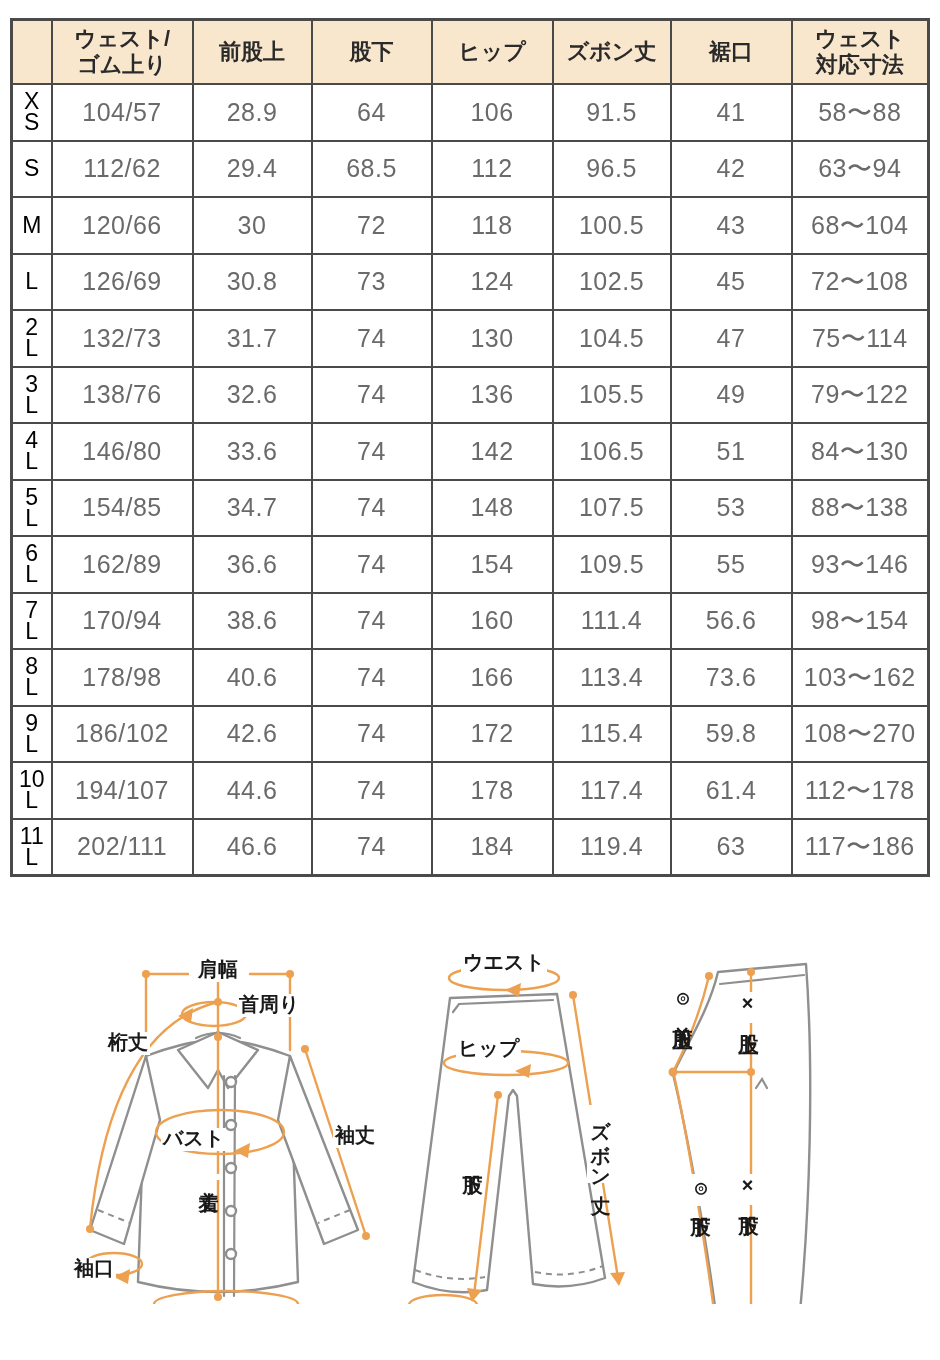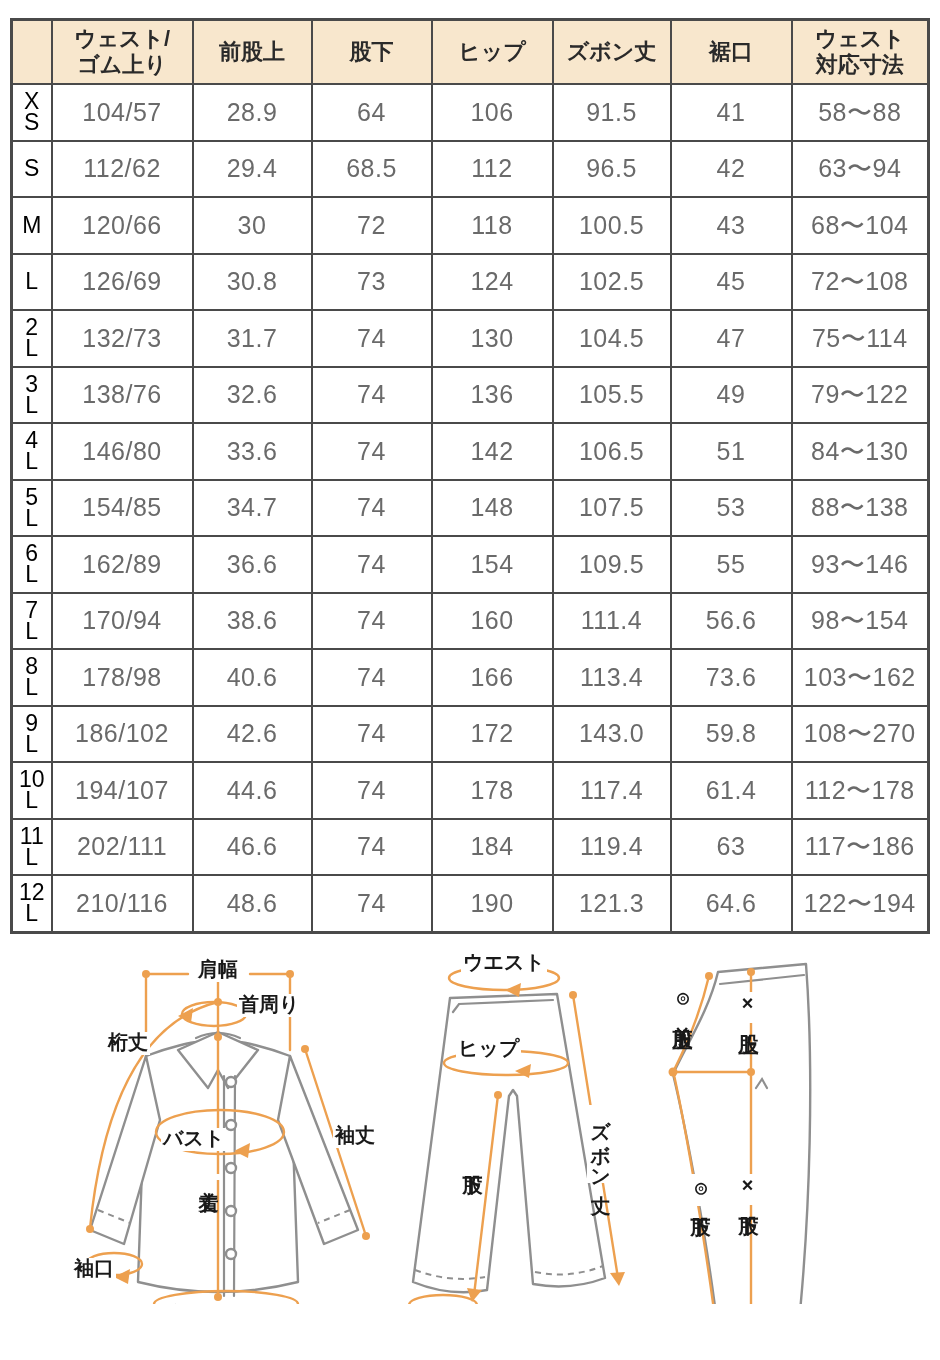--- a/index.html
+++ b/index.html
@@ -196,21 +196,21 @@
           <td>113.4</td>
           <td>73.6</td>
           <td>103〜162</td>
         </tr>
         <tr>
           <th class="rowlabel">9<br>L</th>
           <td>186/102</td>
           <td>42.6</td>
           <td>74</td>
           <td>172</td>
-          <td>143.0</td>
+          <td>115.4</td>
           <td>59.8</td>
           <td>108〜270</td>
         </tr>
         <tr>
           <th class="rowlabel">10<br>L</th>
           <td>194/107</td>
           <td>44.6</td>
           <td>74</td>
           <td>178</td>
           <td>117.4</td>
@@ -219,30 +219,20 @@
         </tr>
         <tr>
           <th class="rowlabel">11<br>L</th>
           <td>202/111</td>
           <td>46.6</td>
           <td>74</td>
           <td>184</td>
           <td>119.4</td>
           <td>63</td>
           <td>117〜186</td>
-        </tr>
-        <tr>
-          <th class="rowlabel">12<br>L</th>
-          <td>210/116</td>
-          <td>48.6</td>
-          <td>74</td>
-          <td>190</td>
-          <td>121.3</td>
-          <td>64.6</td>
-          <td>122〜194</td>
         </tr>
       </tbody>
   </table>
 
   <div class="diagrams">
 
     <div class="diagram d-shirt">
       <svg width="390" height="378" viewBox="0 0 390 378">
         <g>
           <path class="gfill" d="M118,104 L110,330 Q190,350 270,330 L262,104 C236,94 214,90 211,90 L169,90 C166,90 144,94 118,104 Z"></path>

